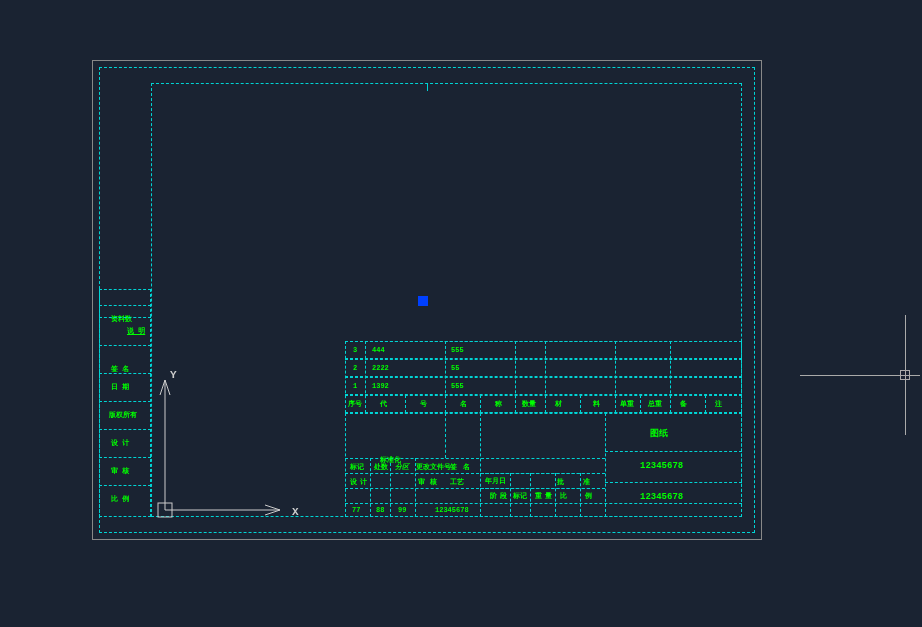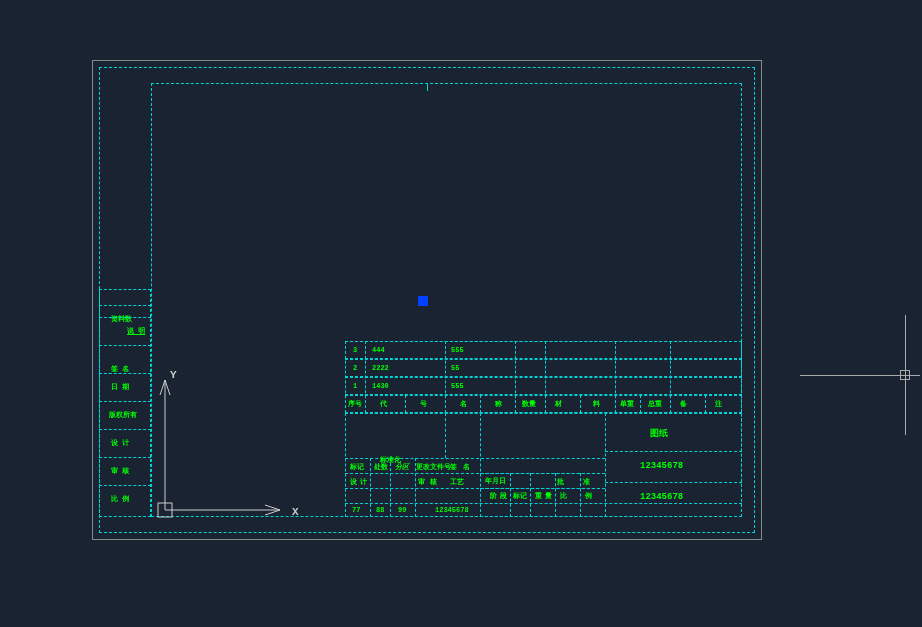--- a/index.html
+++ b/index.html
@@ -169,21 +169,21 @@
 
 <span class="text-cell" style="left:353px; top:347px;">3</span>
 <span class="text-cell" style="left:372px; top:347px;">444</span>
 <span class="text-cell" style="left:451px; top:347px;">555</span>
 
 <span class="text-cell" style="left:353px; top:365px;">2</span>
 <span class="text-cell" style="left:372px; top:365px;">2222</span>
 <span class="text-cell" style="left:451px; top:365px;">55</span>
 
 <span class="text-cell" style="left:353px; top:383px;">1</span>
-<span class="text-cell" style="left:372px; top:383px;">1430</span>
+<span class="text-cell" style="left:372px; top:383px;">1392</span>
 <span class="text-cell" style="left:451px; top:383px;">555</span>
 
 <span class="text-cell" style="left:348px; top:401px;">序号</span>
 <span class="text-cell" style="left:380px; top:401px;">代</span>
 <span class="text-cell" style="left:420px; top:401px;">号</span>
 <span class="text-cell" style="left:460px; top:401px;">名</span>
 <span class="text-cell" style="left:495px; top:401px;">称</span>
 <span class="text-cell" style="left:522px; top:401px;">数量</span>
 <span class="text-cell" style="left:555px; top:401px;">材</span>
 <span class="text-cell" style="left:593px; top:401px;">料</span>

